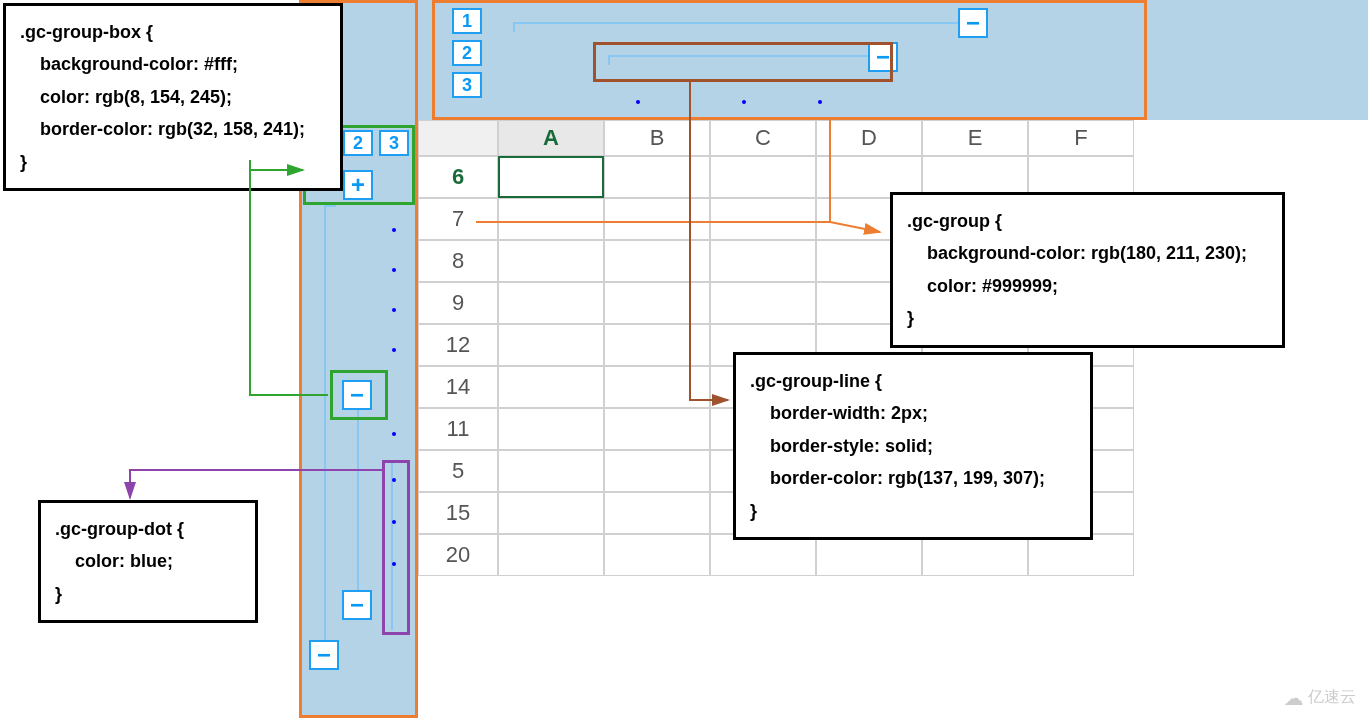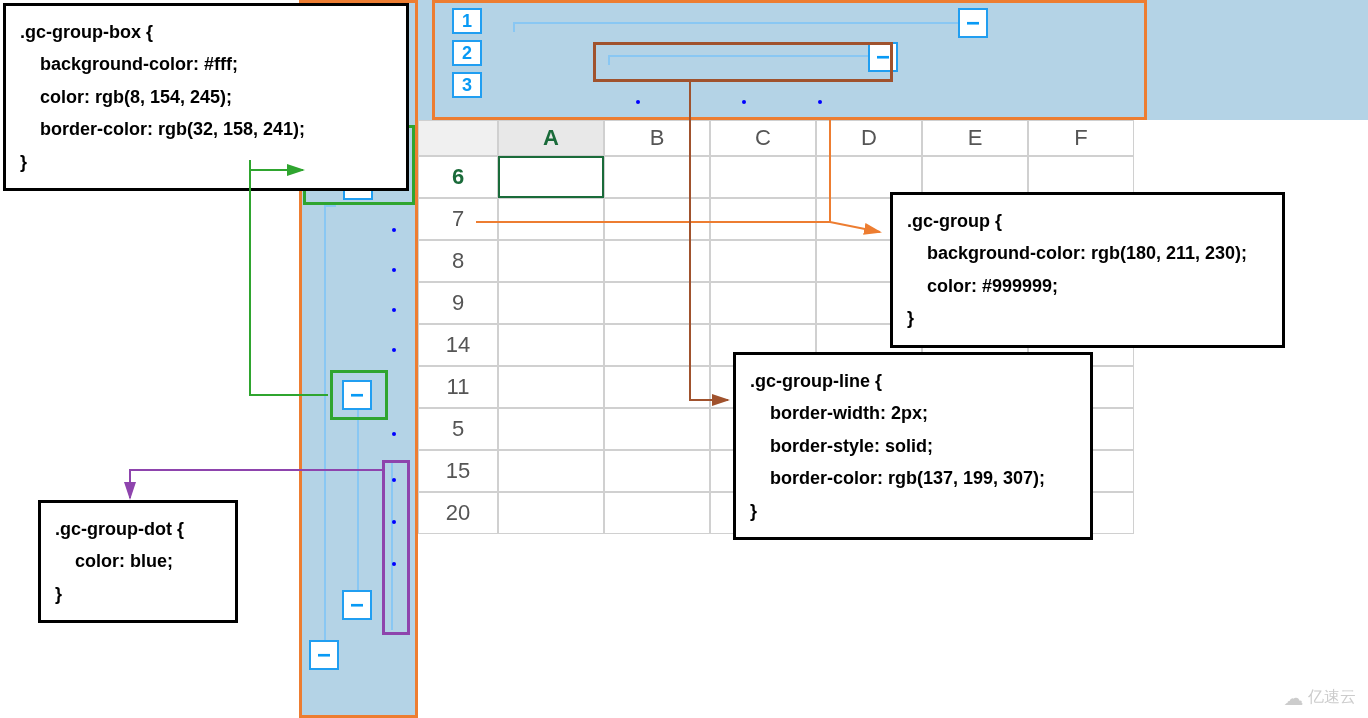--- a/index.html
+++ b/index.html
@@ -195,20 +195,29 @@
   <div class="data-row">
       <div class="rowhdr">9</div>
       <div class="cell"></div>
       <div class="cell"></div>
       <div class="cell"></div>
       <div class="cell"></div>
       <div class="cell"></div>
       <div class="cell"></div>
     </div>
   <div class="data-row">
+      <div class="rowhdr">12</div>
+      <div class="cell"></div>
+      <div class="cell"></div>
+      <div class="cell"></div>
+      <div class="cell"></div>
+      <div class="cell"></div>
+      <div class="cell"></div>
+    </div>
+  <div class="data-row">
       <div class="rowhdr">14</div>
       <div class="cell"></div>
       <div class="cell"></div>
       <div class="cell"></div>
       <div class="cell"></div>
       <div class="cell"></div>
       <div class="cell"></div>
     </div>
   <div class="data-row">
       <div class="rowhdr">11</div>
@@ -248,35 +257,35 @@
     </div>
 </div>
 
 <div class="hl-orange" style="left:432px; top:0; width:715px; height:120px;"></div>
 <div class="hl-orange" style="left:299px; top:0; width:119px; height:718px;"></div>
 <div class="hl-green" style="left:303px; top:125px; width:112px; height:80px;"></div>
 <div class="hl-green" style="left:330px; top:370px; width:58px; height:50px;"></div>
 <div class="hl-purple" style="left:382px; top:460px; width:28px; height:175px;"></div>
 <div class="hl-brown" style="left:593px; top:42px; width:300px; height:40px;"></div>
 
-<div class="code-box" style="left:3px; top:3px; width:406px;">.gc-group-box {
+<div class="code-box" style="left:3px; top:3px; width:340px;">.gc-group-box {
     background-color: #fff;
     color: rgb(8, 154, 245);
     border-color: rgb(32, 158, 241);
 }</div>
 <div class="code-box" style="left:890px; top:192px; width:395px;">.gc-group {
     background-color: rgb(180, 211, 230);
     color: #999999;
 }</div>
 <div class="code-box" style="left:733px; top:352px; width:360px;">.gc-group-line {
     border-width: 2px;
     border-style: solid;
     border-color: rgb(137, 199, 307);
 }</div>
-<div class="code-box" style="left:38px; top:500px; width:200px;">.gc-group-dot {
+<div class="code-box" style="left:38px; top:500px; width:220px;">.gc-group-dot {
     color: blue;
 }</div>
 
 <svg class="overlay">
   <defs>
     <marker id="ah-green" markerWidth="10" markerHeight="10" refX="8" refY="3" orient="auto">
         <path d="M0,0 L0,6 L9,3 z" fill="#2fa52f"></path>
       </marker>
     <marker id="ah-orange" markerWidth="10" markerHeight="10" refX="8" refY="3" orient="auto">
         <path d="M0,0 L0,6 L9,3 z" fill="#ed7d31"></path>

